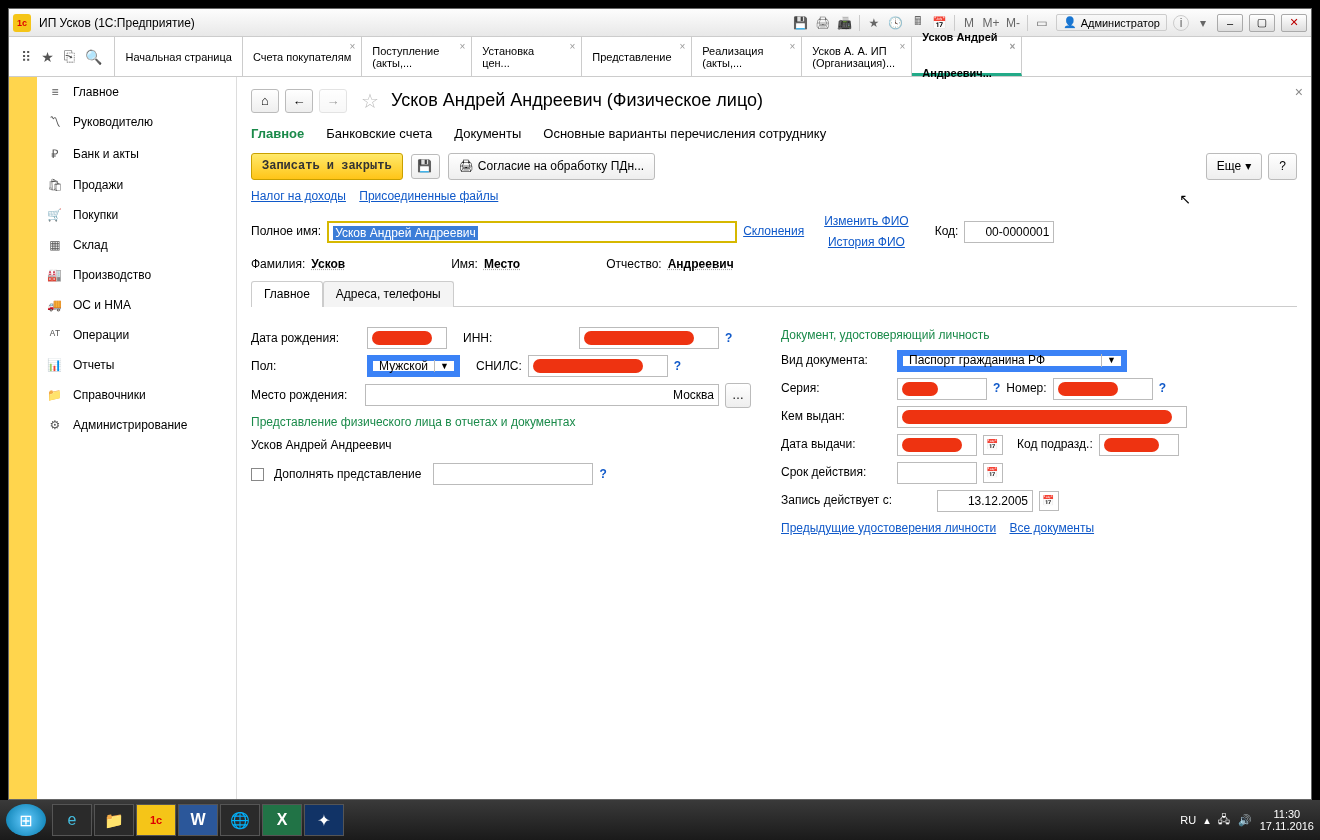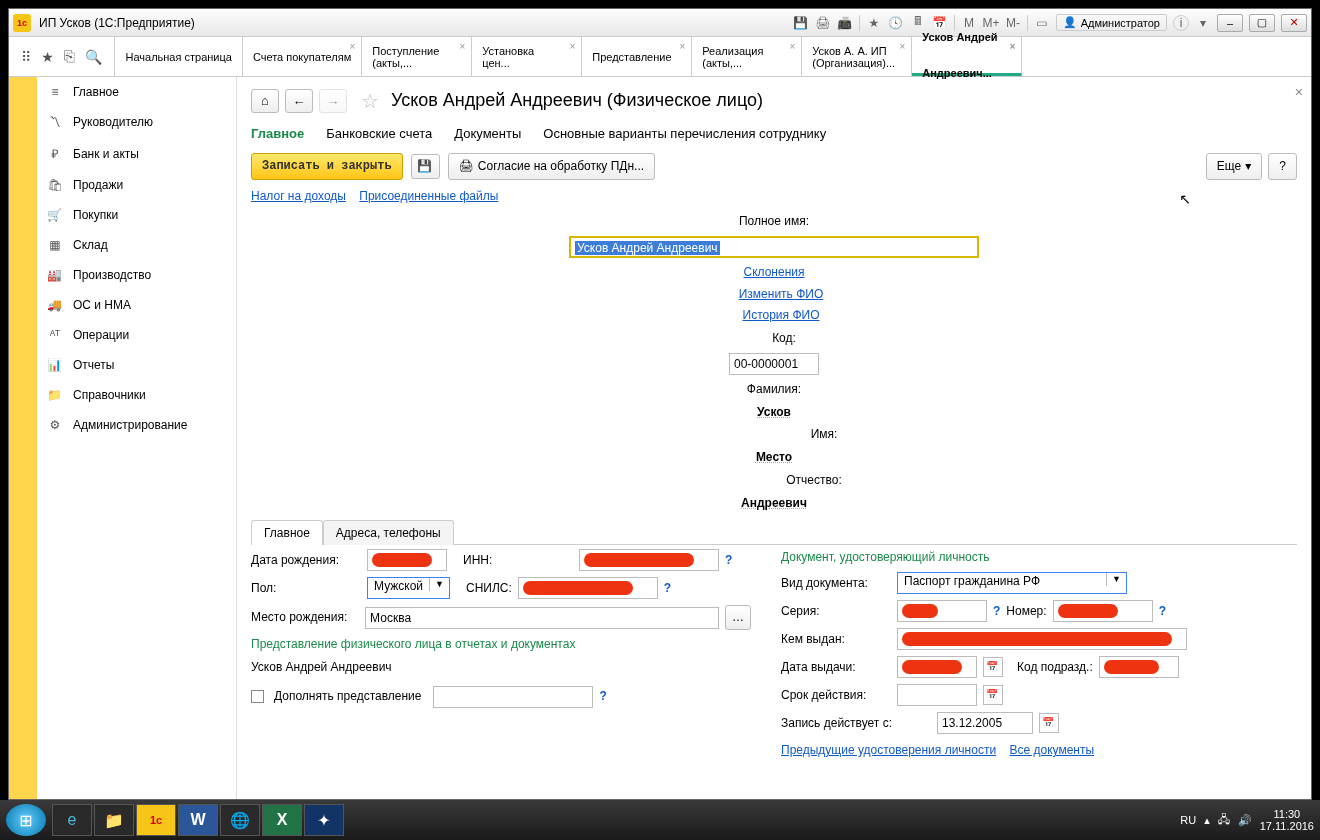--- a/index.html
+++ b/index.html
@@ -31,39 +31,39 @@
 .subtabs { display:flex; gap:22px; margin-bottom:10px; font-size:13px;}
 .subtabs span { cursor:pointer;}
 .subtabs .active { color:#1a8a4a; font-weight:bold;}
 .toolbar { display:flex; align-items:center; gap:8px; margin-bottom:8px;}
 .btn { border:1px solid #bbb; background:linear-gradient(#fff,#eee); border-radius:3px; padding:4px 10px; font-size:12px; display:inline-flex; align-items:center; gap:4px;}
 .btn.primary { background:linear-gradient(#ffe96b,#ffc517); border:1px solid #c9a000; font-weight:bold; color:#333;font-family:Liberation Mono, monospace;}
 .btn.icon { padding:3px 6px;}
 .toolbar-right { margin-left:auto; display:flex; gap:6px;}
 .links-row { margin-bottom:8px;}
 .links-row a, a { color:#1059c9; text-decoration:underline; cursor:pointer; font-size:12px;}
-.form-row { display:flex; align-items:center; gap:6px; margin-bottom:6px; font-size:12px;flex-direction:column;}
+.form-row { display:flex; align-items:center; gap:6px; margin-bottom:6px; font-size:12px;}
 .form-row label { min-width: auto;}
-input[type=text], .textin { border:1px solid #bbb; padding:2px 4px; font-size:12px; height:22px;}
+input[type=text], .textin { border:1px solid #bbb; padding:2px 4px; font-size:12px; height:22px;text-align:right;}
 .full-name-box { border:2px solid #d6b800; padding:2px 4px; width:410px; height:22px;}
 .full-name-box span { background:#3b7dd8; color:#fff; padding:0 2px;}
 .underline-val { text-decoration: underline dotted #aaa; }
 .tabs2 { margin-top:8px; display:flex; border-bottom:1px solid #ccc;}
 .tabs2 .t { border:1px solid #ccc; border-bottom:none; padding:4px 12px; font-size:12px; background:#f4f4f4; margin-bottom:-1px; border-radius:3px 3px 0 0;}
 .tabs2 .t.active { background:#fff;}
-.cols { display:flex; gap:30px; margin-top:4px;}
+.cols { display:flex; gap:30px; margin-top:20px;}
 .col { flex:0 0 auto;}
 .col.left { width:500px;}
 .col.right { width:420px;}
 .section-title { color:#1a8a4a; font-size:12px; margin-bottom:6px;}
 .redact { display:inline-block; background:#e31; border-radius:9px; height:14px; vertical-align:middle;}
 .field-line { display:flex; align-items:center; gap:6px; margin-bottom:6px; font-size:12px;}
 .field-line label { width:110px;}
 .q { color:#1059c9; font-weight:bold;}
-.select { display:inline-flex; align-items:flex-start; border:1px solid #3b82f6; height:22px;}
+.select { display:inline-flex; align-items:center; border:6px solid #3b82f6; height:22px;}
 .select span { padding:0 6px;}
 .select .arr { border-left:1px solid #bbb; padding:0 5px; font-size:9px;}
 .calicon { border:1px solid #bbb; width:20px; height:20px; display:inline-flex; align-items:center; justify-content:center; font-size:10px;}
 .close-x { position:absolute; top:6px; right:8px; font-size:14px; color:#888; cursor:pointer;}
 .taskbar { position:absolute; left:0; right:0; bottom:0; height:40px; background:linear-gradient(#3a3a3a,#1a1a1a); display:flex; align-items:center; padding:0 6px;}
 .startbtn { width:40px; height:32px; background:radial-gradient(circle,#6cf,#07a); border-radius:50%; display:flex; align-items:center; justify-content:center; margin-right:6px;}
 .tbicon { width:40px; height:32px; background:#2a2a2a; border:1px solid #555; margin-right:2px; display:flex; align-items:center; justify-content:center; color:#ccc; font-size:16px;}
 .tray { margin-left:auto; color:#fff; display:flex; align-items:center; gap:8px; font-size:11px;}
 .tray .clock { text-align:center; line-height:1.1;}
 .checkbox { width:13px; height:13px; border:1px solid #888; display:inline-block; vertical-align:middle; margin-right:4px;}

